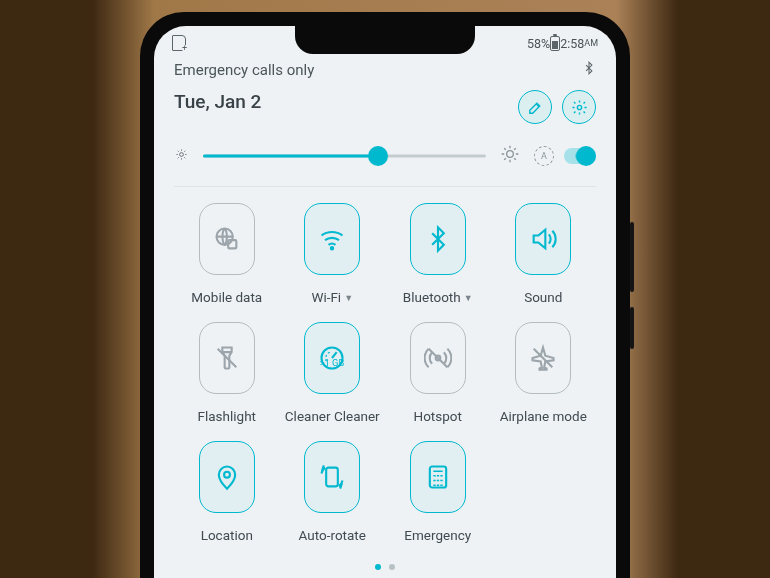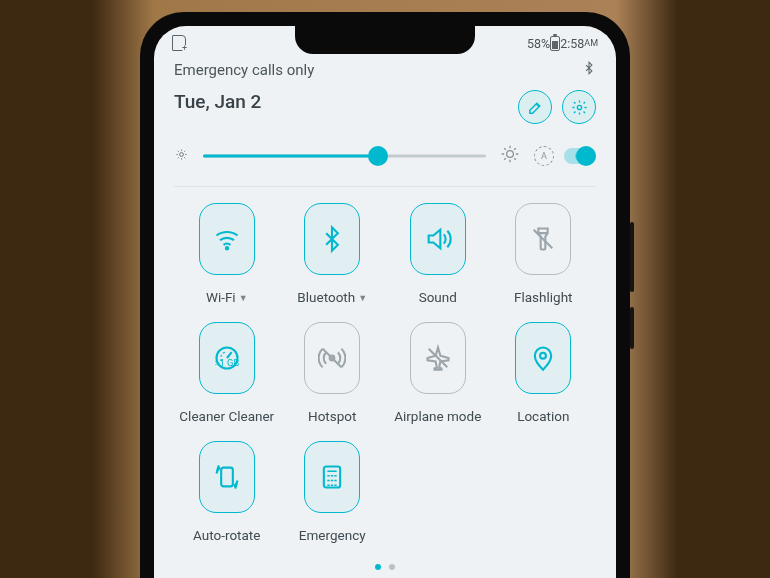--- a/index.html
+++ b/index.html
@@ -216,20 +216,32 @@
           <div class="auto-b">
             <span class="auto-circle">A</span>
             <div class="toggle-wrap">
               <div class="toggle-dot"></div>
             </div>
           </div>
         </div>
 
         <div class="tiles" id="tiles-grid">
             <div class="tile">
+              <div class="tile-icon off">
+                <svg viewBox="0 0 24 24">
+                  <circle cx="10" cy="10" r="7"></circle>
+                  <path d="M3 10h14M10 3c2.5 2.5 2.5 11.5 0 14M10 3c-2.5 2.5-2.5 11.5 0 14"></path>
+                  <rect x="13" y="13" width="7" height="7" rx="1"></rect>
+                </svg>
+              </div>
+              <div class="tile-label">
+                <span>Mobile data</span>
+              </div>
+            </div>
+            <div class="tile">
               <div class="tile-icon on">
                 <svg viewBox="0 0 24 24">
                   <path d="M3 9a15 15 0 0 1 18 0M6 13a10 10 0 0 1 12 0M9 17a5 5 0 0 1 6 0"></path>
                   <circle cx="12" cy="20" r="1" fill="currentColor"></circle>
                 </svg>
               </div>
               <div class="tile-label">
                 <span>Wi-Fi</span>
                 <span class="chev">▼</span>
               </div>

